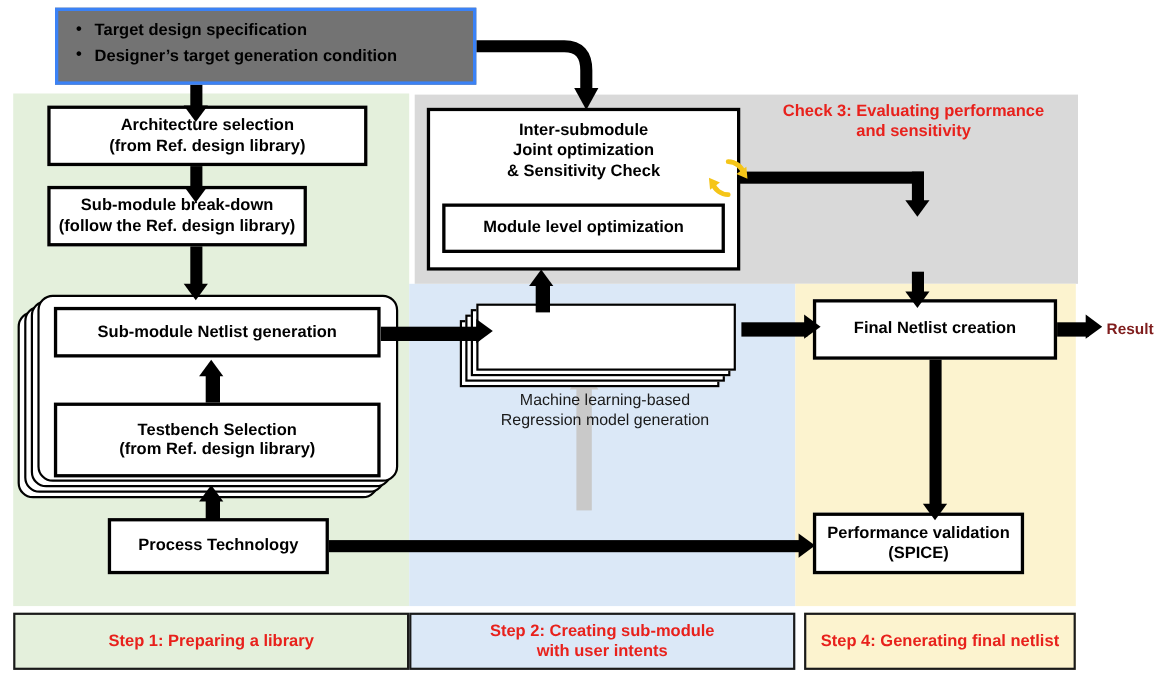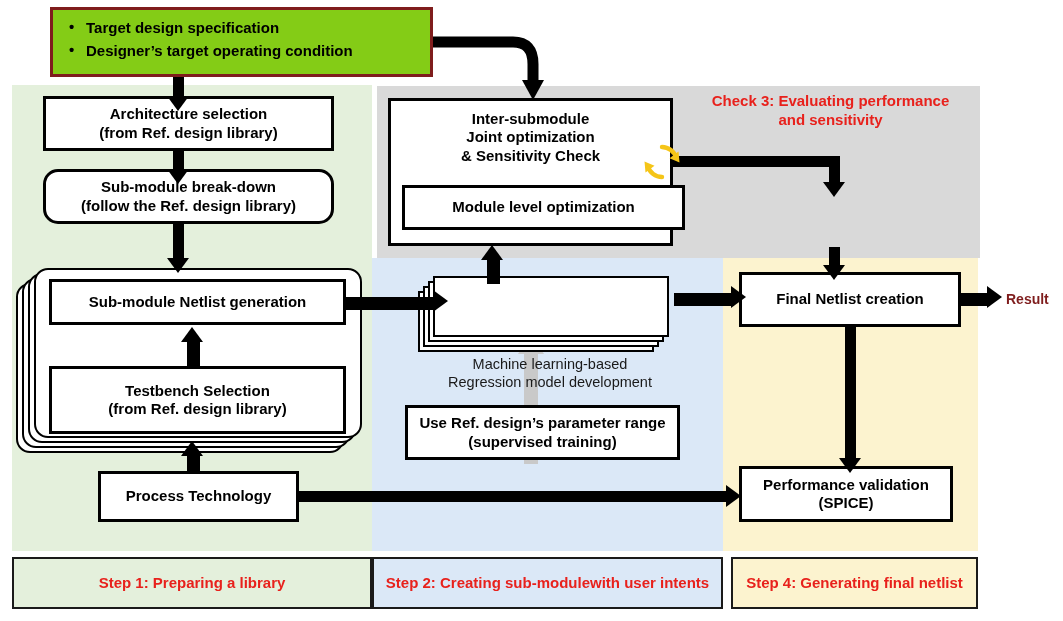--- a/index.html
+++ b/index.html
@@ -105,22 +105,22 @@
   
   .result-text{
     position:absolute;
     font-size:14px; font-weight:bold; color:#7f1d1d;
     z-index:8;
   }
 
   
   .bullets{
     position:absolute;
-    background:#84cc16;
-    border:3px solid #7f1d1d;
+    background:#737373;
+    border:3px solid #3b82f6;
     padding:7px 12px 7px 16px;
     z-index:8;
   }
   .bullets ul{ list-style:none; }
   .bullets li{
     font-size:15px; font-weight:bold; line-height:1.5;
     position:relative; padding-left:17px; white-space:nowrap;
   }
   .bullets li:before{
     content:"\2022"; position:absolute; left:0; top:-1px; font-size:15px;
@@ -135,41 +135,41 @@
 <div id="stage">
 
   <div class="panel panel-green" style="left:12px; top:85px; width:360px; height:466px;"></div>
   <div class="panel panel-blue" style="left:372px; top:258px; width:351px; height:293px;"></div>
   <div class="panel panel-gray" style="left:377px; top:86px; width:603px; height:172px;"></div>
   <div class="panel panel-yellow" style="left:723px; top:258px; width:255px; height:293px;"></div>
 
   <div class="bullets" style="left:50px; top:7px; width:383px; height:70px;">
     <ul>
       <li>Target design specification</li>
-      <li>Designer’s target operating condition</li>
+      <li>Designer’s target generation condition</li>
     </ul>
   </div>
 
   <div class="arrow-v" style="left:173px; top:77px; width:11px; height:21px;"></div>
   <div class="head-d" style="left:167px; top:96px;"></div>
 
   <svg class="elbow" style="left:425px; top:20px; width:180px; height:90px;" viewBox="0 0 180 90">
     <path d="M 8 22 L 88 22 Q 108 22 108 44 L 108 62" fill="none" stroke="#000" stroke-width="11" stroke-linecap="butt"></path>
     <polygon points="97,60 119,60 108,80" fill="#000"></polygon>
   </svg>
 
   <div class="box" style="left:43px; top:96px; width:291px; height:55px;">
     <span>Architecture selection</span>
     <span class="l2">(from Ref. design library)</span>
   </div>
 
   <div class="arrow-v" style="left:173px; top:151px; width:11px; height:20px;"></div>
   <div class="head-d" style="left:167px; top:169px;"></div>
 
-  <div class="box" style="left:43px; top:169px; width:291px; height:55px;border-radius:15px;">
+  <div class="box" style="left:43px; top:169px; width:236px; height:55px;">
     <span>Sub-module break-down</span>
     <span class="l2">(follow the Ref. design library)</span>
   </div>
 
   <div class="arrow-v" style="left:173px; top:224px; width:11px; height:38px;"></div>
   <div class="head-d" style="left:167px; top:258px;"></div>
 
   <div class="stack-sheet round" style="left:16px; top:283px; width:328px; height:170px;"></div>
   <div class="stack-sheet round" style="left:22px; top:278px; width:328px; height:170px;"></div>
   <div class="stack-sheet round" style="left:28px; top:273px; width:328px; height:170px;"></div>
@@ -199,21 +199,21 @@
 
   <div class="arrow-h" style="left:346px; top:297px; width:90px; height:13px;"></div>
   <div class="head-r" style="left:433px; top:290px;"></div>
 
   <div class="box" style="left:388px; top:98px; width:285px; height:148px; justify-content:flex-start; padding-top:9px;">
     <span>Inter-submodule</span>
     <span>Joint optimization</span>
     <span>&amp; Sensitivity Check</span>
   </div>
 
-  <div class="box" style="left:402px; top:185px; width:283px; height:45px; z-index:9;">
+  <div class="box" style="left:402px; top:185px; width:257px; height:45px; z-index:9;">
     <span>Module level optimization</span>
   </div>
 
   <svg class="cycle-icon" style="left:641px; top:141px; width:42px; height:42px;" viewBox="0 0 42 42">
     <path d="M 21 6 A 15 15 0 0 1 35.2 16.6" fill="none" stroke="#f5c518" stroke-width="4.4" stroke-linecap="round"></path>
     <polygon points="37.5,10.5 38.5,21.5 28.5,17.2" fill="#f5c518"></polygon>
     <path d="M 21 36 A 15 15 0 0 1 6.8 25.4" fill="none" stroke="#f5c518" stroke-width="4.4" stroke-linecap="round"></path>
     <polygon points="4.5,31.5 3.5,20.5 13.5,24.8" fill="#f5c518"></polygon>
   </svg>
 
@@ -234,55 +234,51 @@
   <div class="stack-sheet" style="left:423px; top:286px; width:236px; height:61px;"></div>
   <div class="stack-sheet" style="left:428px; top:281px; width:236px; height:61px;"></div>
   <div class="stack-sheet" style="left:433px; top:276px; width:236px; height:61px;"></div>
 
   <div class="garrow" style="left:524px; top:352px; width:14px; height:112px;"></div>
   <div class="ghead-u" style="left:518px; top:334px;"></div>
 
 
   <div class="annot" style="left:400px; top:355px; width:300px;">
     <div>Machine learning-based</div>
-    <div>Regression model development</div>
-  </div>
-
-  <div class="box" style="left:405px; top:405px; width:275px; height:55px;">
-    <span>Use Ref. design’s parameter range</span>
-    <span class="l2">(supervised training)</span>
-  </div>
+    <div>Regression model generation</div>
+  </div>
+
 
   <div class="arrow-h" style="left:674px; top:293px; width:60px; height:13px;"></div>
   <div class="head-r" style="left:731px; top:286px;"></div>
 
   <div class="arrow-v" style="left:829px; top:247px; width:11px; height:22px;"></div>
   <div class="head-d" style="left:823px; top:265px;"></div>
 
   <div class="box" style="left:739px; top:272px; width:222px; height:55px;">
     <span>Final Netlist creation</span>
   </div>
 
   <div class="arrow-h" style="left:961px; top:293px; width:29px; height:13px;"></div>
   <div class="head-r" style="left:987px; top:286px;"></div>
   <div class="result-text" style="left:1006px; top:291px;">Result</div>
 
   <div class="arrow-v" style="left:845px; top:327px; width:11px; height:134px;"></div>
   <div class="head-d" style="left:839px; top:458px;"></div>
 
-  <div class="box" style="left:739px; top:466px; width:214px; height:56px;text-align:right;">
+  <div class="box" style="left:739px; top:466px; width:192px; height:56px;text-align:right;">
     <span>Performance validation</span>
     <span class="l2">(SPICE)</span>
   </div>
 
   <div class="step-cap cap-green" style="left:12px; top:557px; width:360px; height:52px;">
     <span>Step 1: Preparing a library</span>
   </div>
 
-  <div class="step-cap cap-blue" style="left:372px; top:557px; width:351px; height:52px; flex-direction:row;">
+  <div class="step-cap cap-blue" style="left:372px; top:557px; width:351px; height:52px; flex-direction:column;">
     <span>Step 2: Creating sub-module</span>
     <span>with user intents</span>
   </div>
 
   <div class="step-cap cap-yellow" style="left:731px; top:557px; width:247px; height:52px;">
     <span>Step 4: Generating final netlist</span>
   </div>
 
 </div>
 

